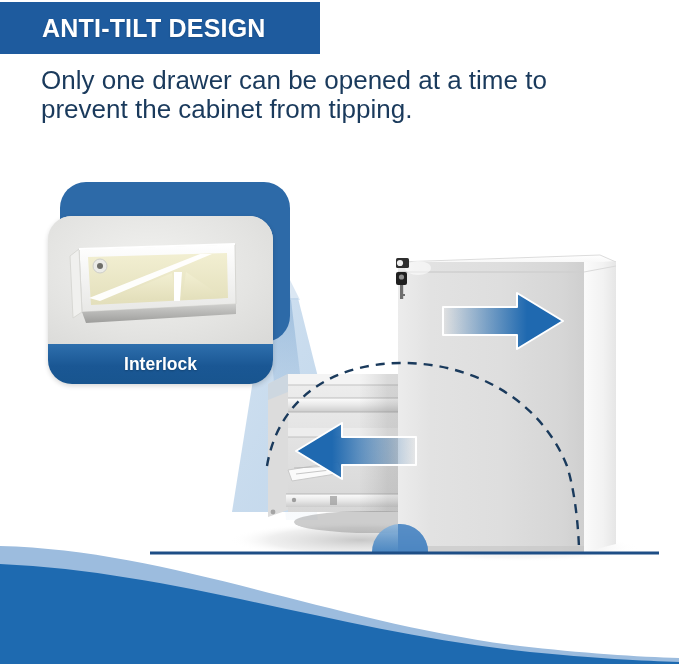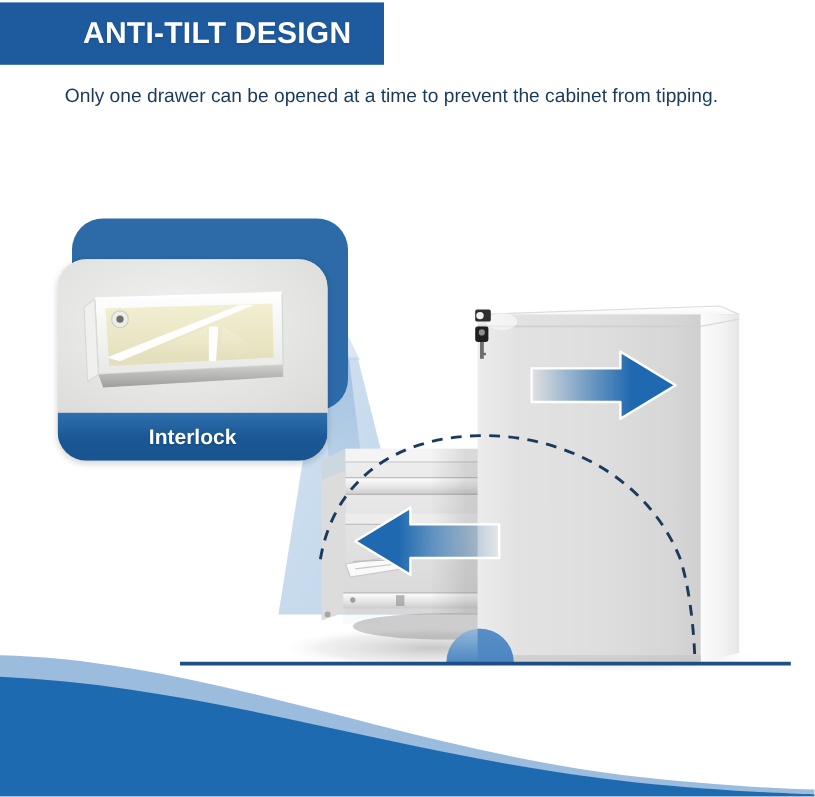--- a/index.html
+++ b/index.html
@@ -9,36 +9,36 @@
     font-family:"Liberation Sans", sans-serif;
     overflow:hidden;
     position:relative;
   }
   #stage{position:absolute;inset:0;width:679px;height:664px;overflow:hidden;background:#fff;}
 
   
   .title-banner{
     position:absolute;left:0;top:2px;width:320px;height:52px;
     background:#1E5B9E;
-    display:flex;align-items:center;justify-content:center;
+    display:flex;align-items:center;
   }
   .title-banner .title-text{
     margin-left:42px;
     color:#ffffff;
     font-size:25px;
     font-weight:bold;
     letter-spacing:.2px;
     font-family:"Liberation Sans", sans-serif;
     text-shadow:0 1px 2px rgba(0,0,0,.18);
     white-space:nowrap;
   }
   .subtitle{
-    position:absolute;left:54px;top:66px;width:545px;
+    position:absolute;left:41px;top:66px;width:545px;
     color:#1A3A5C;
-    font-size:16px;
+    font-size:26px;
     line-height:29px;
     font-family:"Liberation Sans", sans-serif;
   }
 
   
   .swoosh{position:absolute;left:0;bottom:0;width:679px;height:140px;}
 
   
   .beam{position:absolute;left:0;top:0;width:679px;height:664px;pointer-events:none;}
 

